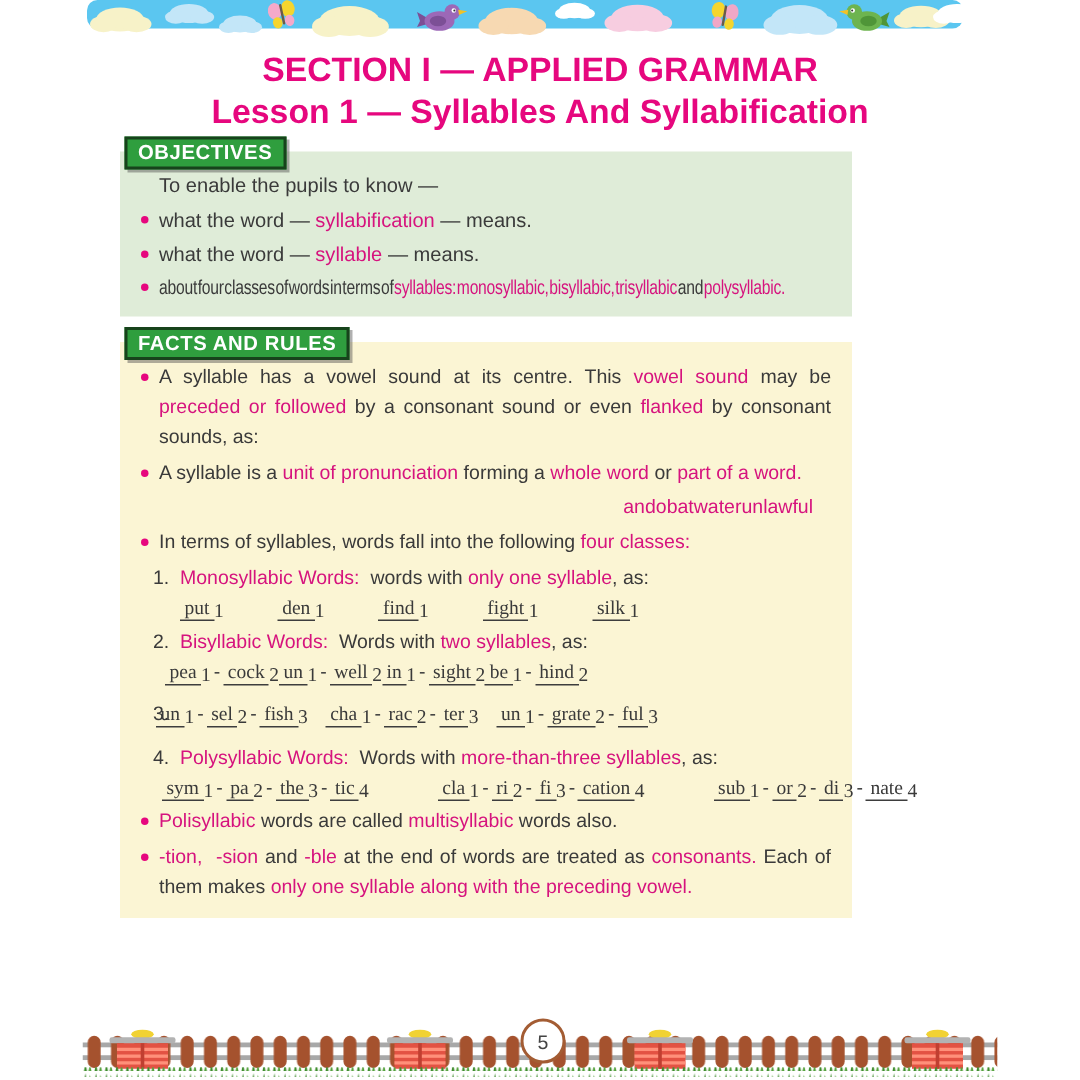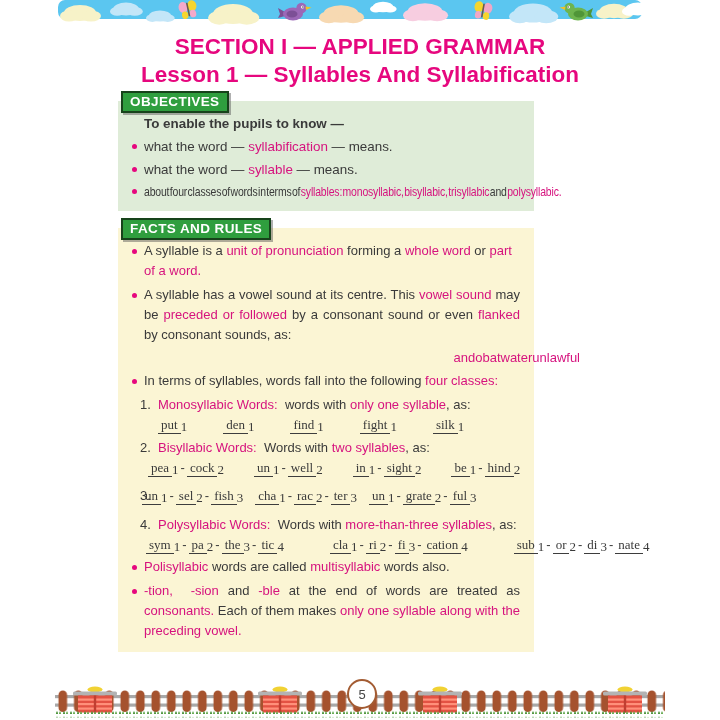--- a/index.html
+++ b/index.html
@@ -3,44 +3,44 @@
 <meta charset="utf-8">
 <style>
   html,body{margin:0;padding:0;background:#fff;}
   .page{position:relative;width:720px;height:720px;background:#ffffff;overflow:hidden;
         color:#3a3a3a;font-family:"Liberation Sans",sans-serif;}
   .top-border{position:absolute;top:0;left:58px;width:584px;height:30px;}
   .titles{padding-top:30px;text-align:center;}
   .t1,.t2{font-weight:700;color:#e6077e;font-size:22.5px;line-height:26px;margin:0;}
   .t1{margin-top:4px;text-align:center;}
   .t2{margin-top:2px;}
-  .box{position:relative;margin-left:118px;width:416px;box-sizing:border-box;}
+  .box{position:relative;margin-left:80px;width:488px;box-sizing:border-box;}
   .objectives{margin-top:13px;background:#dfecd8;padding:11px 14px 7px;font-size:13.4px;}
   .box-header{position:absolute;top:-10px;left:3px;background:#2f9e3e;border:2px solid #17431b;
         color:#fff;font-weight:700;font-size:13.5px;padding:1px 7px 2px;letter-spacing:.4px;
         box-shadow:2px 2px 0 rgba(80,80,80,.45);}
-  .obj-intro{margin:2px 0 2px 12px;line-height:20px;font-weight:bold;}
+  .obj-intro{margin:2px 0 2px 12px;line-height:20px;}
   .obj-item{display:flex;align-items:flex-start;line-height:21px;margin:1.5px 0;}
   .bullet{width:5px;height:5px;border-radius:50%;background:#e6077e;margin:8px 7px 0 0;flex:none;}
   .hl{color:#d6137e;}
   .tight{display:inline-block;white-space:nowrap;word-spacing:-3px;letter-spacing:-.2px;
         transform:scaleX(.78);transform-origin:0 55%;}
   .facts{margin-top:17px;background:#fbf5d4;padding:10px 14px 8px;font-size:13px;}
   .f-item{display:flex;align-items:flex-start;line-height:20px;margin:3.5px 0;}
   .f-text{flex:1;}
   .just{text-align:justify;}
   .ex-row{display:flex;justify-content:flex-end;width:445px;margin:1px 0 1px 3px;
         color:#d6137e;line-height:19px;}
   .c-item{display:flex;margin:4px 0 2px 8px;line-height:20px;}
   .c-item.mt{margin-top:9px;}
   .c-num{width:18px;flex:none;}
   .c-body{flex:1;}
   .wrow{display:flex;margin-top:2px;align-items:flex-start;}
   .wrow-mono{gap:36px;margin-left:0;}
-  .wrow-bi{gap:30px;margin-left:-10px;}
+  .wrow-bi{margin-left:-10px;}
   .wrow-tri{gap:12px;margin-left:-16px;}
   .wrow-poly{gap:46px;margin-left:-12px;}
   .wgroup{display:inline-flex;align-items:flex-start;}
   .syl{display:inline-flex;flex-direction:row;font-family:Liberation Serif, serif;}
   .syl-t{border-bottom:1.4px solid #3d3d3d;padding:0 3px;line-height:16px;}
   .syl-n{line-height:15px;padding-top:2px;}
   .dash{line-height:16px;margin:0 2px;}
   .bottom-border{position:absolute;left:55px;top:686px;width:610px;height:32px;}
   .page-num{position:absolute;left:347px;top:679px;width:26px;height:26px;border-radius:50%;
         background:#fff;border:2px solid #a35c33;display:flex;align-items:center;justify-content:center;
@@ -157,26 +157,26 @@
       <span class="bullet"></span>
       <div class="f-text"><span class="tight"><span>about four classes of words in terms of </span><span class="hl">syllables: monosyllabic, bisyllabic, trisyllabic</span><span> and </span><span class="hl">polysyllabic.</span></span></div>
     </div>
   </section>
 
   <section class="box facts">
     <div class="box-header">FACTS AND RULES</div>
 
     <div class="f-item">
       <span class="bullet"></span>
+      <div class="f-text just"><span>A syllable has a vowel sound at its centre. This </span><span class="hl">vowel sound</span><span> may be </span><span class="hl">preceded or followed</span><span> by a consonant sound or even </span><span class="hl">flanked</span><span> by consonant sounds, as:</span></div>
+    </div>
+
+    <div class="f-item">
+      <span class="bullet"></span>
       <div class="f-text"><span>A syllable is a </span><span class="hl">unit of pronunciation</span><span> forming a </span><span class="hl">whole word</span><span> or </span><span class="hl">part of a word.</span></div>
-    </div>
-
-    <div class="f-item">
-      <span class="bullet"></span>
-      <div class="f-text just"><span>A syllable has a vowel sound at its centre. This </span><span class="hl">vowel sound</span><span> may be </span><span class="hl">preceded or followed</span><span> by a consonant sound or even </span><span class="hl">flanked</span><span> by consonant sounds, as:</span></div>
     </div>
 
     <div class="ex-row">
         <span>an</span>
         <span>do</span>
         <span>bat</span>
         <span>water</span>
         <span>unlawful</span>
       </div>
 

